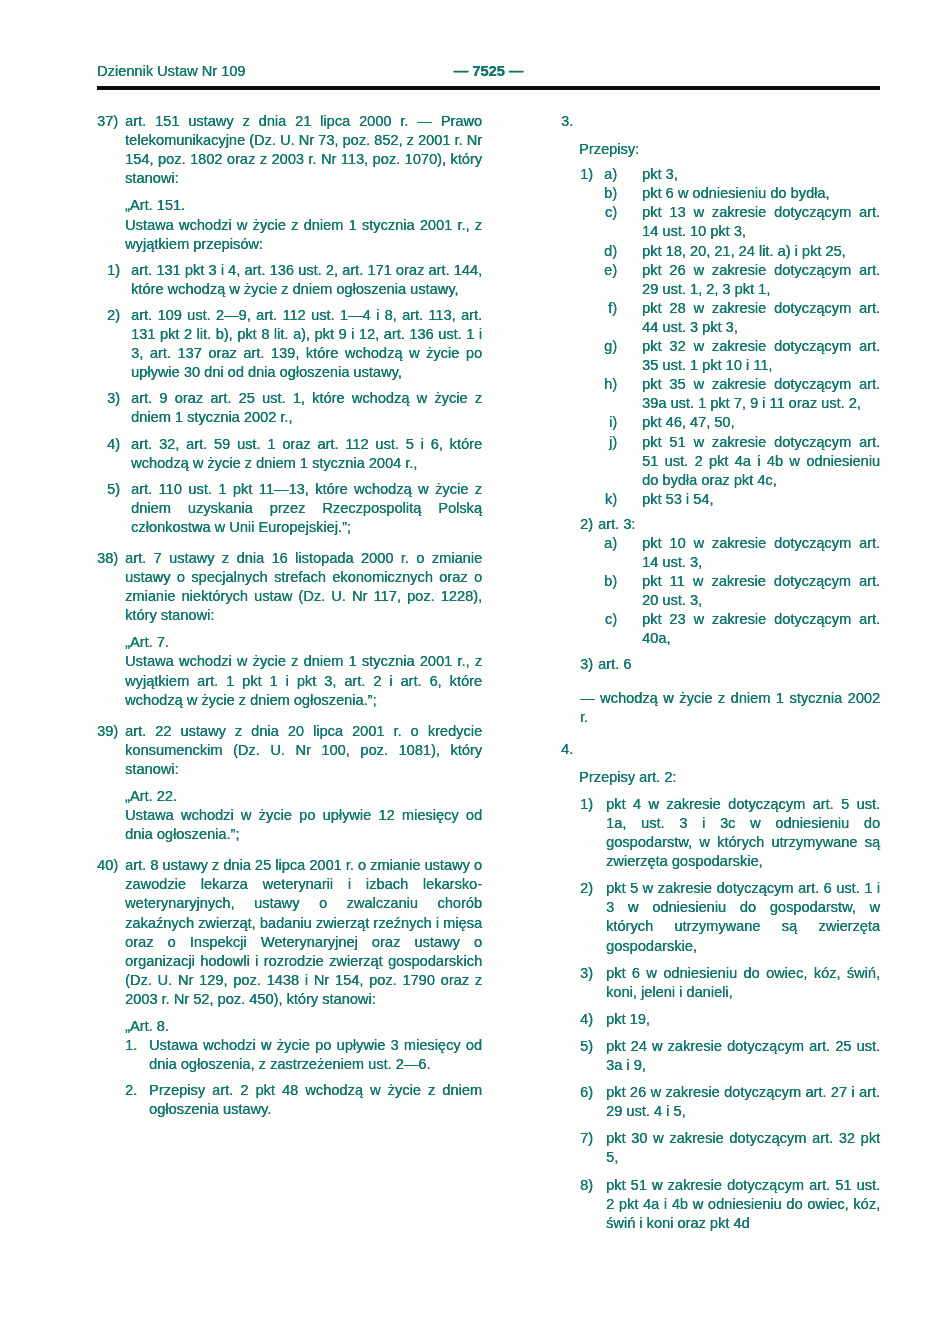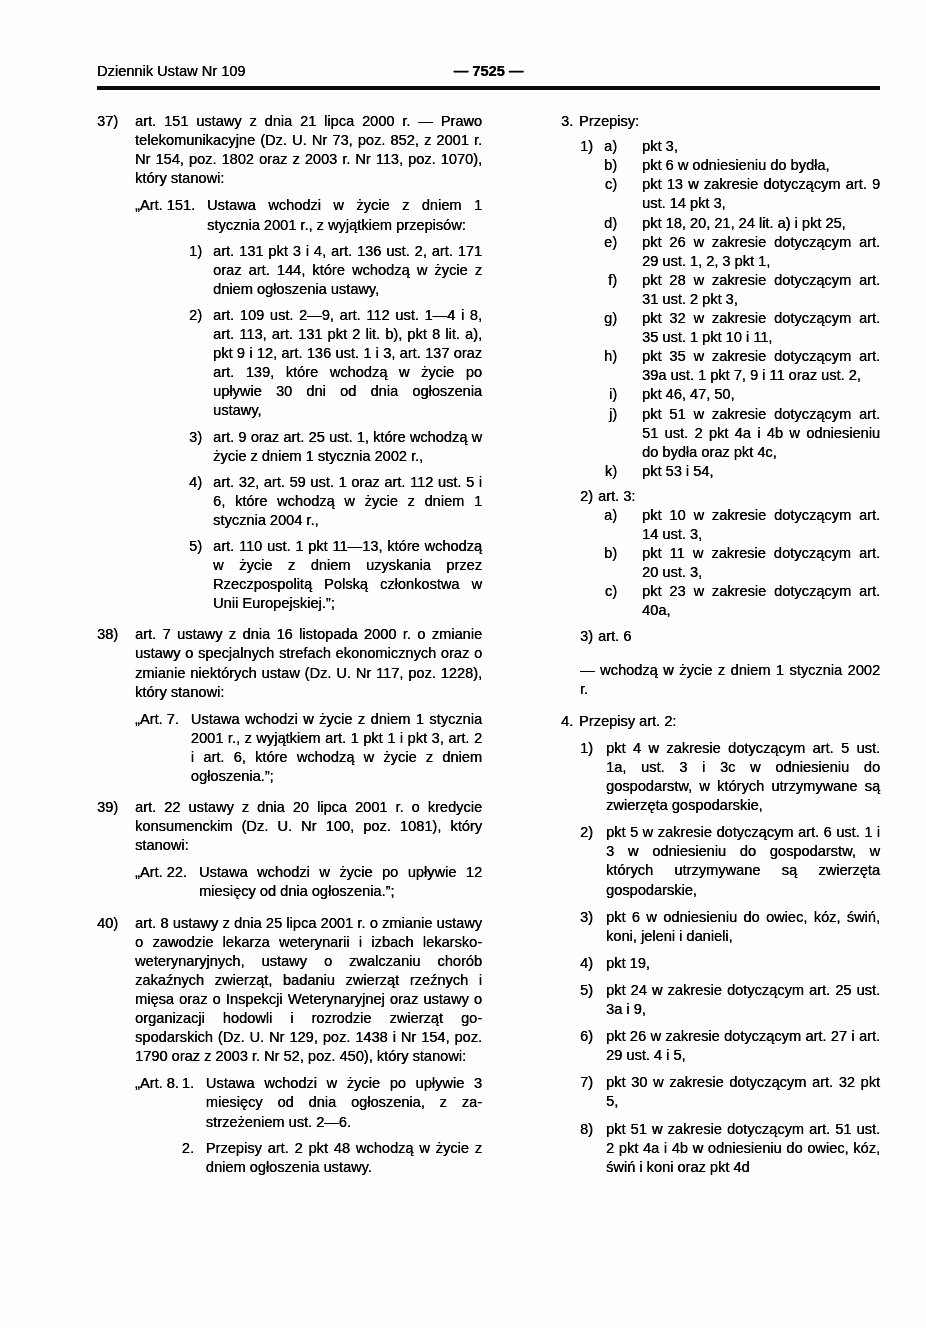--- a/index.html
+++ b/index.html
@@ -6,54 +6,54 @@
   * { margin: 0; padding: 0; box-sizing: border-box; }
   html, body { width: 926px; background: #ffffff; }
   body { height: 1328px; overflow: hidden; }
   .page {
     width: 926px; height: 1328px;
     padding: 62px 46px 0 97px;
     background: #fefefd;
     font-family: "Liberation Sans", sans-serif;
     font-size: 14.6px;
     line-height: 19.1px;
-    color: #000000;
+    color: #0f766e;
     text-shadow: 0.3px 0 0 currentColor;
   }
   .hdr { display: grid; grid-template-columns: 1fr auto 1fr; align-items: baseline; }
   .hdr-c { text-align: center; font-weight: bold; }
   .hdr-r { text-align: right; }
   .rule { height: 4px; background: #0c0c0c; margin-top: 5px; }
   .columns { display: flex; margin-top: 22px; }
   .col-left { width: 385px; flex: 0 0 385px; }
   .colgap { flex: 0 0 79px; }
   .col-right { width: 319px; flex: 0 0 319px; }
   p { hyphens: manual; }
   .just { text-align: justify; }
   
   .li { display: flex; margin-bottom: 12px; }
   .li:last-child { margin-bottom: 0; }
   .li-m { flex: 0 0 28px; }
-  .li-b { flex: 1; min-width: 0; margin-left: 10px; }
+  .li-b { flex: 1; min-width: 0; }
   
-  .quote { display: flex; margin-top: 8px; }
+  .quote { display: flex; margin-top: 8px; flex-direction: column; }
   .q-l { flex: 0 0 auto; white-space: pre; margin-right: 12px; }
   .q-b { flex: 1; min-width: 0; }
   .q-sub { display: flex; margin-top: 7px; margin-left: -18px; }
   .q-sm { flex: 0 0 24px; }
   .q-st { flex: 1; min-width: 0; }
   .quote40 .q-l { margin-right: 3px; }
   .q40p { display: flex; }
   .q40p + .q40p { margin-top: 7px; }
   .q40-m { flex: 0 0 24px; }
   .q40-t { flex: 1; min-width: 0; }
   
   .sec-h { display: flex; }
   .sec-m { flex: 0 0 18px; }
-  .sec-t { flex: 1; }
+  .sec-t { flex: 1; margin-top: 28px; }
   .grp { display: flex; margin-left: 19px; margin-top: 6px; }
   .g-m { flex: 0 0 18px; }
   .g-b { flex: 1; min-width: 0; }
   .ltr { display: flex; }
   .l-m { flex: 0 0 24px; text-align: right; padding-right: 5px; white-space: pre; }
   .l-t { flex: 1; min-width: 0; margin-left: 20px; }
   .eff { margin-left: 19px; margin-top: 15px; }
   .sec4 { margin-top: 13px; }
   .s4i { display: flex; margin-left: 19px; margin-top: 8px; }
   .s4-m { flex: 0 0 26px; }
@@ -171,33 +171,33 @@
             <div class="ltr">
               <span class="l-m">a)</span>
               <p class="l-t just">pkt 3,</p>
             </div>
             <div class="ltr">
               <span class="l-m">b)</span>
               <p class="l-t just">pkt 6 w odniesieniu do bydła,</p>
             </div>
             <div class="ltr">
               <span class="l-m">c)</span>
-              <p class="l-t just">pkt 13 w zakresie dotyczącym art. 9 ust. 14 pkt 3,</p>
+              <p class="l-t just">pkt 13 w zakresie dotyczącym art. 14 ust. 10 pkt 3,</p>
             </div>
             <div class="ltr">
               <span class="l-m">d)</span>
               <p class="l-t just">pkt 18, 20, 21, 24 lit. a) i pkt 25,</p>
             </div>
             <div class="ltr">
               <span class="l-m">e)</span>
               <p class="l-t just">pkt 26 w zakresie dotyczącym art. 29 ust. 1, 2, 3 pkt 1,</p>
             </div>
             <div class="ltr">
               <span class="l-m">f)</span>
-              <p class="l-t just">pkt 28 w zakresie dotyczącym art. 31 ust. 2 pkt 3,</p>
+              <p class="l-t just">pkt 28 w zakresie dotyczącym art. 44 ust. 3 pkt 3,</p>
             </div>
             <div class="ltr">
               <span class="l-m">g)</span>
               <p class="l-t just">pkt 32 w zakresie dotyczącym art. 35 ust. 1 pkt 10 i 11,</p>
             </div>
             <div class="ltr">
               <span class="l-m">h)</span>
               <p class="l-t just">pkt 35 w zakresie dotyczącym art. 39a ust. 1 pkt 7, 9 i 11 oraz ust. 2,</p>
             </div>
             <div class="ltr">

